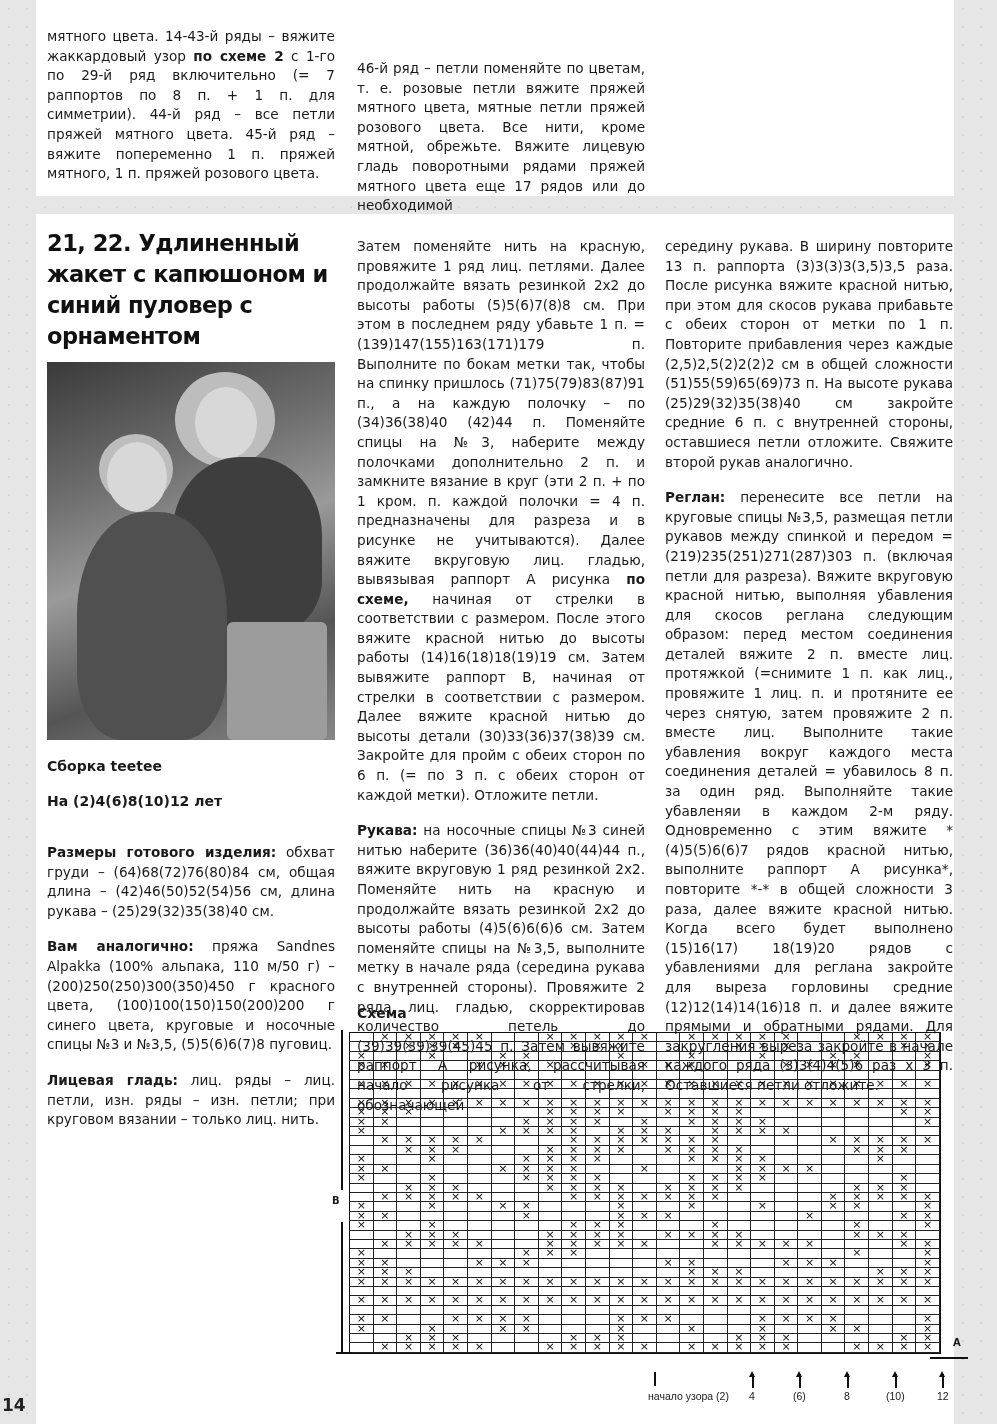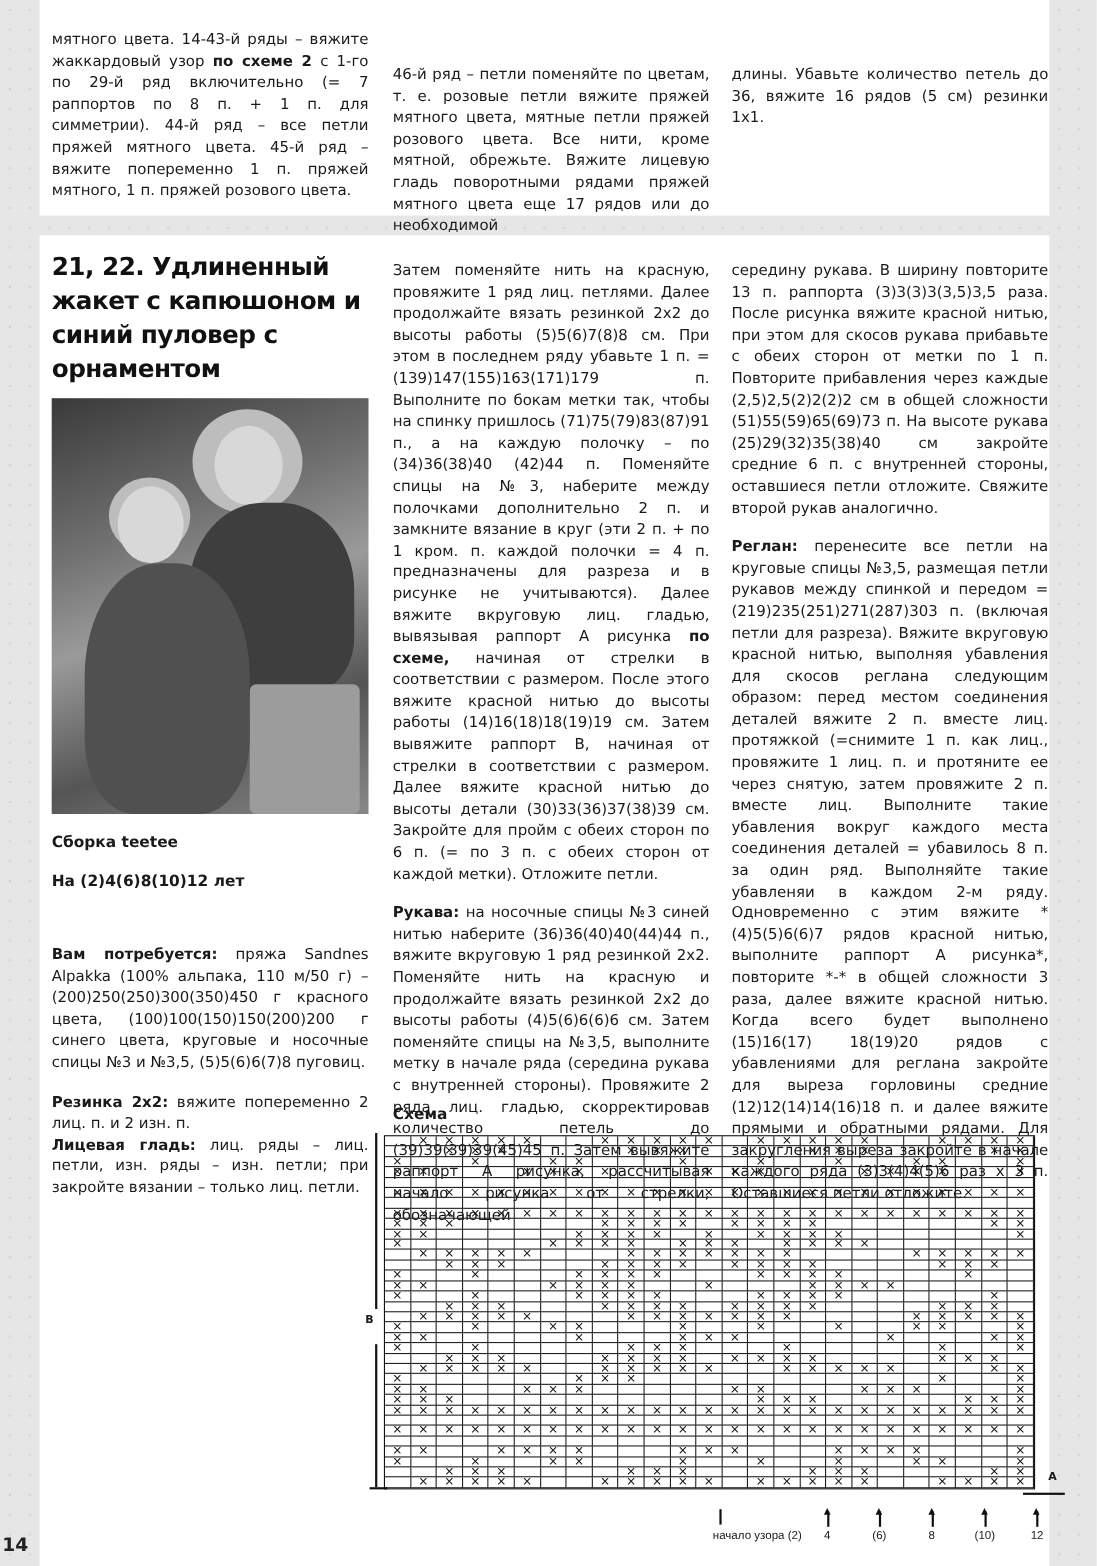--- a/index.html
+++ b/index.html
@@ -57,45 +57,44 @@
 <div class="panel" id="top-panel"></div>
 <div class="panel" id="main-panel"></div>
 
 <div class="col" style="left:47px; top:27px; width:288px;">
   <p>мятного цвета. 14-43-й ряды – вяжите жаккардовый узор <b>по схеме 2</b> с 1-го по 29-й ряд включительно (= 7 раппортов по 8 п. + 1 п. для симметрии). 44-й ряд – все петли пряжей мятного цвета. 45-й ряд – вяжите попеременно 1 п. пряжей мятного, 1 п. пряжей розового цвета.</p>
 </div>
 <div class="col" style="left:357px; top:59px; width:288px;">
   <p>46-й ряд – петли поменяйте по цветам, т. е. розовые петли вяжите пряжей мятного цвета, мятные петли пряжей розового цвета. Все нити, кроме мятной, обрежьте. Вяжите лицевую гладь поворотными рядами пряжей мятного цвета еще 17 рядов или до необходимой</p>
 </div>
 <div class="col" style="left:665px; top:59px; width:288px;">
-  <p>длины. Убавьте количество петель до 36, вяжите 16 рядов (5 см) резинки 1x1.</p>
 </div>
 
 <h1 class="title">21, 22. Удлиненный жакет с капюшоном и синий пуловер с орнаментом</h1>
 <div class="photo">
   <div class="hair" style="left:128px;top:10px;width:100px;height:95px;"></div>
   <div class="face" style="left:148px;top:25px;width:62px;height:72px;"></div>
   <div class="kid" style="left:125px;top:95px;width:150px;height:175px;background:#3e3e3e;"></div>
   <div class="jeans" style="left:180px;top:260px;width:100px;height:118px;"></div>
   <div class="hair" style="left:52px;top:72px;width:74px;height:70px;"></div>
   <div class="face" style="left:60px;top:80px;width:60px;height:70px;"></div>
   <div class="kid" style="left:30px;top:150px;width:150px;height:228px;background:#505050;"></div>
 </div>
 
 <div class="col tight" style="left:47px; top:757px; width:288px;">
   <p class="section-h">Сборка teetee</p>
   <p style="height:16px"></p>
   <p class="section-h">На (2)4(6)8(10)12 лет</p>
   <p style="height:16px"></p>
   <p style="height:16px"></p>
+  <p><b>Размеры готового изделия:</b><span> обхват груди – (64)68(72)76(80)84 см, общая длина – (42)46(50)52(54)56 см, длина рукава – (25)29(32)35(38)40 см.</span></p>
   <p style="height:16px"></p>
-  <p><b>Вам потребуется:</b><span> пряжа Sandnes Alpakka (100% альпака, 110 м/50 г) – (200)250(250)300(350)450 г красного цвета, (100)100(150)150(200)200 г синего цвета, круговые и носочные спицы №3 и №3,5, (5)5(6)6(7)8 пуговиц.</span></p>
+  <p><b>Вам аналогично:</b><span> пряжа Sandnes Alpakka (100% альпака, 110 м/50 г) – (200)250(250)300(350)450 г красного цвета, (100)100(150)150(200)200 г синего цвета, круговые и носочные спицы №3 и №3,5, (5)5(6)6(7)8 пуговиц.</span></p>
   <p style="height:16px"></p>
-  <p><b>Резинка 2x2:</b><span> вяжите попеременно 2 лиц. п. и 2 изн. п.</span></p>
-  <p><b>Лицевая гладь:</b><span> лиц. ряды – лиц. петли, изн. ряды – изн. петли; при закройте вязании – только лиц. петли.</span></p>
+  <p><b>Лицевая гладь:</b><span> лиц. ряды – лиц. петли, изн. ряды – изн. петли; при круговом вязании – только лиц. нить.</span></p>
   <p style="height:16px"></p>
 </div>
 
 <div class="col" style="left:357px; top:237px; width:288px;">
   <p>Затем поменяйте нить на красную, провяжите 1 ряд лиц. петлями. Далее продолжайте вязать резинкой 2x2 до высоты работы (5)5(6)7(8)8 см. При этом в последнем ряду убавьте 1 п. = (139)147(155)163(171)179 п. Выполните по бокам метки так, чтобы на спинку пришлось (71)75(79)83(87)91 п., а на каждую полочку – по (34)36(38)40 (42)44 п. Поменяйте спицы на №3, наберите между полочками дополнительно 2 п. и замкните вязание в круг (эти 2 п. + по 1 кром. п. каждой полочки = 4 п. предназначены для разреза и в рисунке не учитываются). Далее вяжите вкруговую лиц. гладью, вывязывая раппорт А рисунка <b>по схеме,</b> начиная от стрелки в соответствии с размером. После этого вяжите красной нитью до высоты работы (14)16(18)18(19)19 см. Затем вывяжите раппорт В, начиная от стрелки в соответствии с размером. Далее вяжите красной нитью до высоты детали (30)33(36)37(38)39 см. Закройте для пройм с обеих сторон по 6 п. (= по 3 п. с обеих сторон от каждой метки). Отложите петли.</p>
   <p><b>Рукава:</b><span> на носочные спицы №3 синей нитью наберите (36)36(40)40(44)44 п., вяжите вкруговую 1 ряд резинкой 2x2. Поменяйте нить на красную и продолжайте вязать резинкой 2x2 до высоты работы (4)5(6)6(6)6 см. Затем поменяйте спицы на №3,5, выполните метку в начале ряда (середина рукава с внутренней стороны). Провяжите 2 ряда лиц. гладью, скорректировав количество петель до (39)39(39)39(45)45 п. Затем вывяжите раппорт А рисунка, рассчитывая начало рисунка от стрелки, обозначающей</span></p>
 </div>
 
 <div class="col" style="left:665px; top:237px; width:288px;">
   <p>середину рукава. В ширину повторите 13 п. раппорта (3)3(3)3(3,5)3,5 раза. После рисунка вяжите красной нитью, при этом для скосов рукава прибавьте с обеих сторон от метки по 1 п. Повторите прибавления через каждые (2,5)2,5(2)2(2)2 см в общей сложности (51)55(59)65(69)73 п. На высоте рукава (25)29(32)35(38)40 см закройте средние 6 п. с внутренней стороны, оставшиеся петли отложите. Свяжите второй рукав аналогично.</p>

